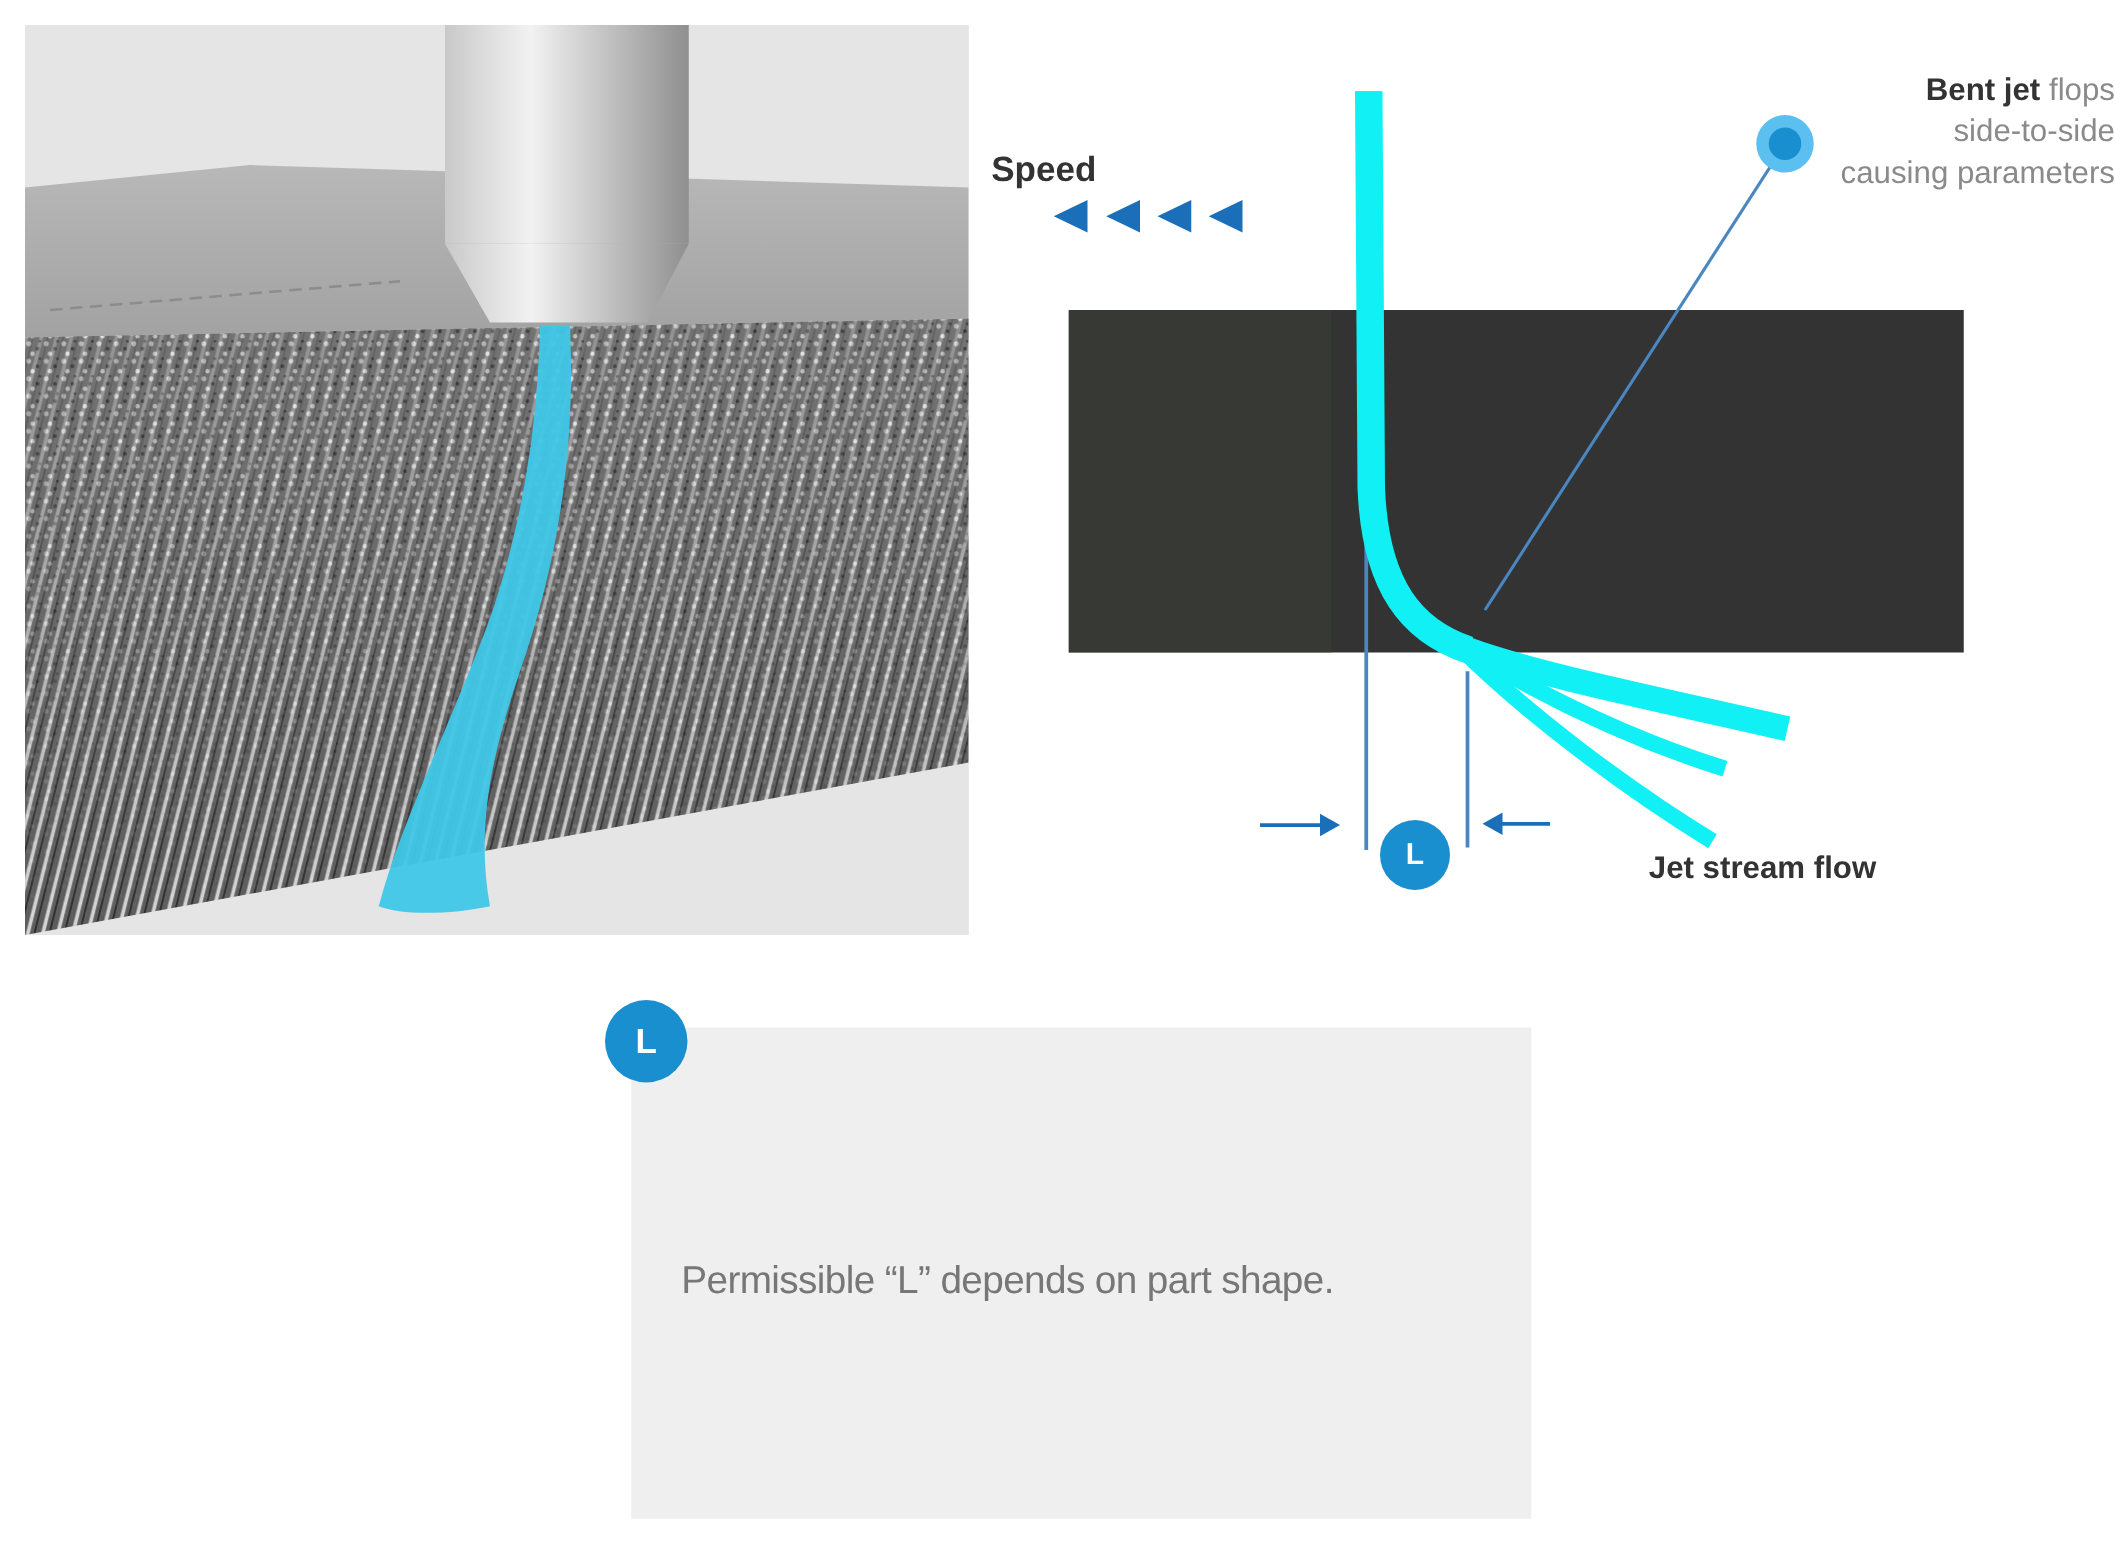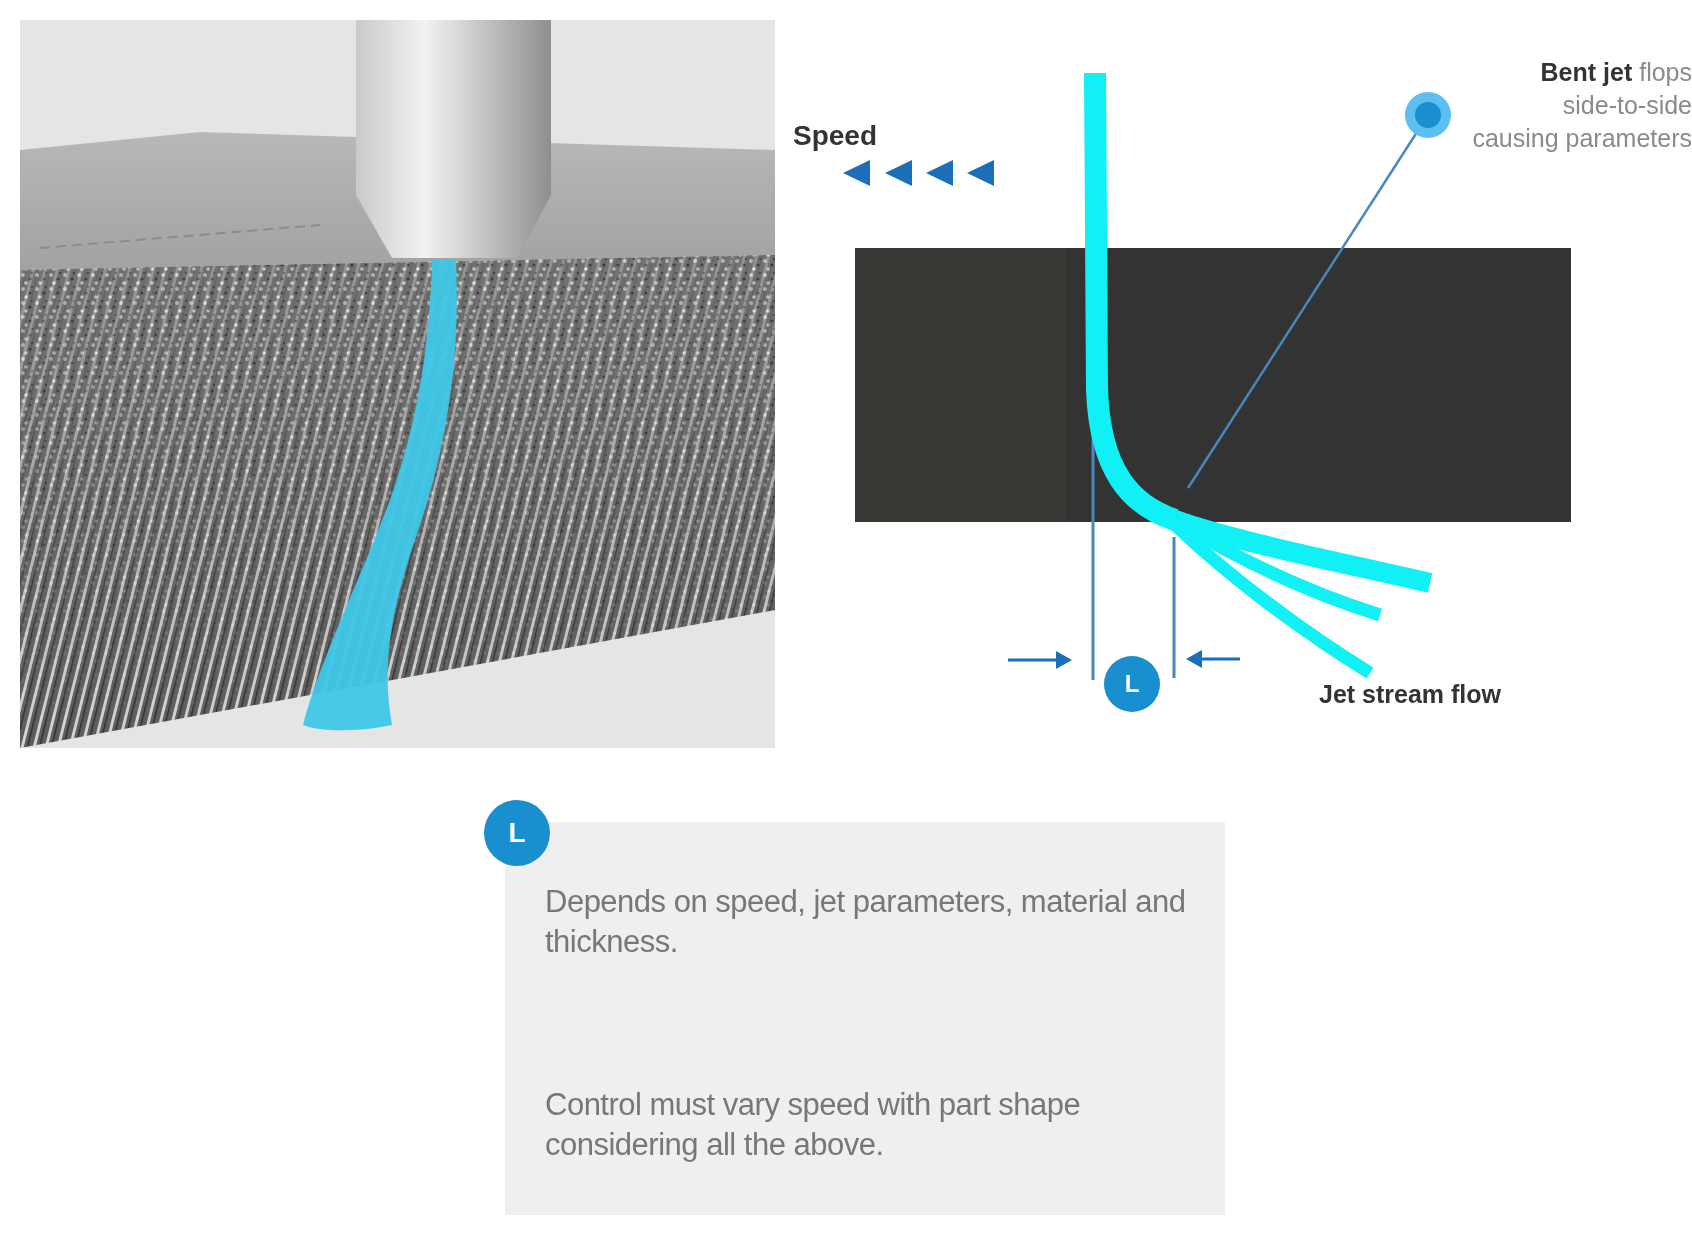--- a/index.html
+++ b/index.html
@@ -114,16 +114,15 @@
   <div><span class="lbl-bold">Bent jet</span><span class="lbl-light"> flops</span></div>
   <div class="lbl-light">side-to-side</div>
   <div class="lbl-light">causing parameters</div>
 </div>
 
 <div id="badge-diagram" class="abs badge">L</div>
 
 <div id="jet-label" class="abs lbl-bold">Jet stream flow</div>
 
 <div id="info-box" class="abs">
-  <p style="top:60px;">Depends on speed, jet parameters, material and thickness.</p>
-  <p style="top:263px;">Control must vary speed with part shape considering all the above.</p>
+  <p style="top:182px;">Permissible “L” depends on part shape.</p>
 </div>
 <div id="badge-box" class="abs badge">L</div>
 
 </body></html>

